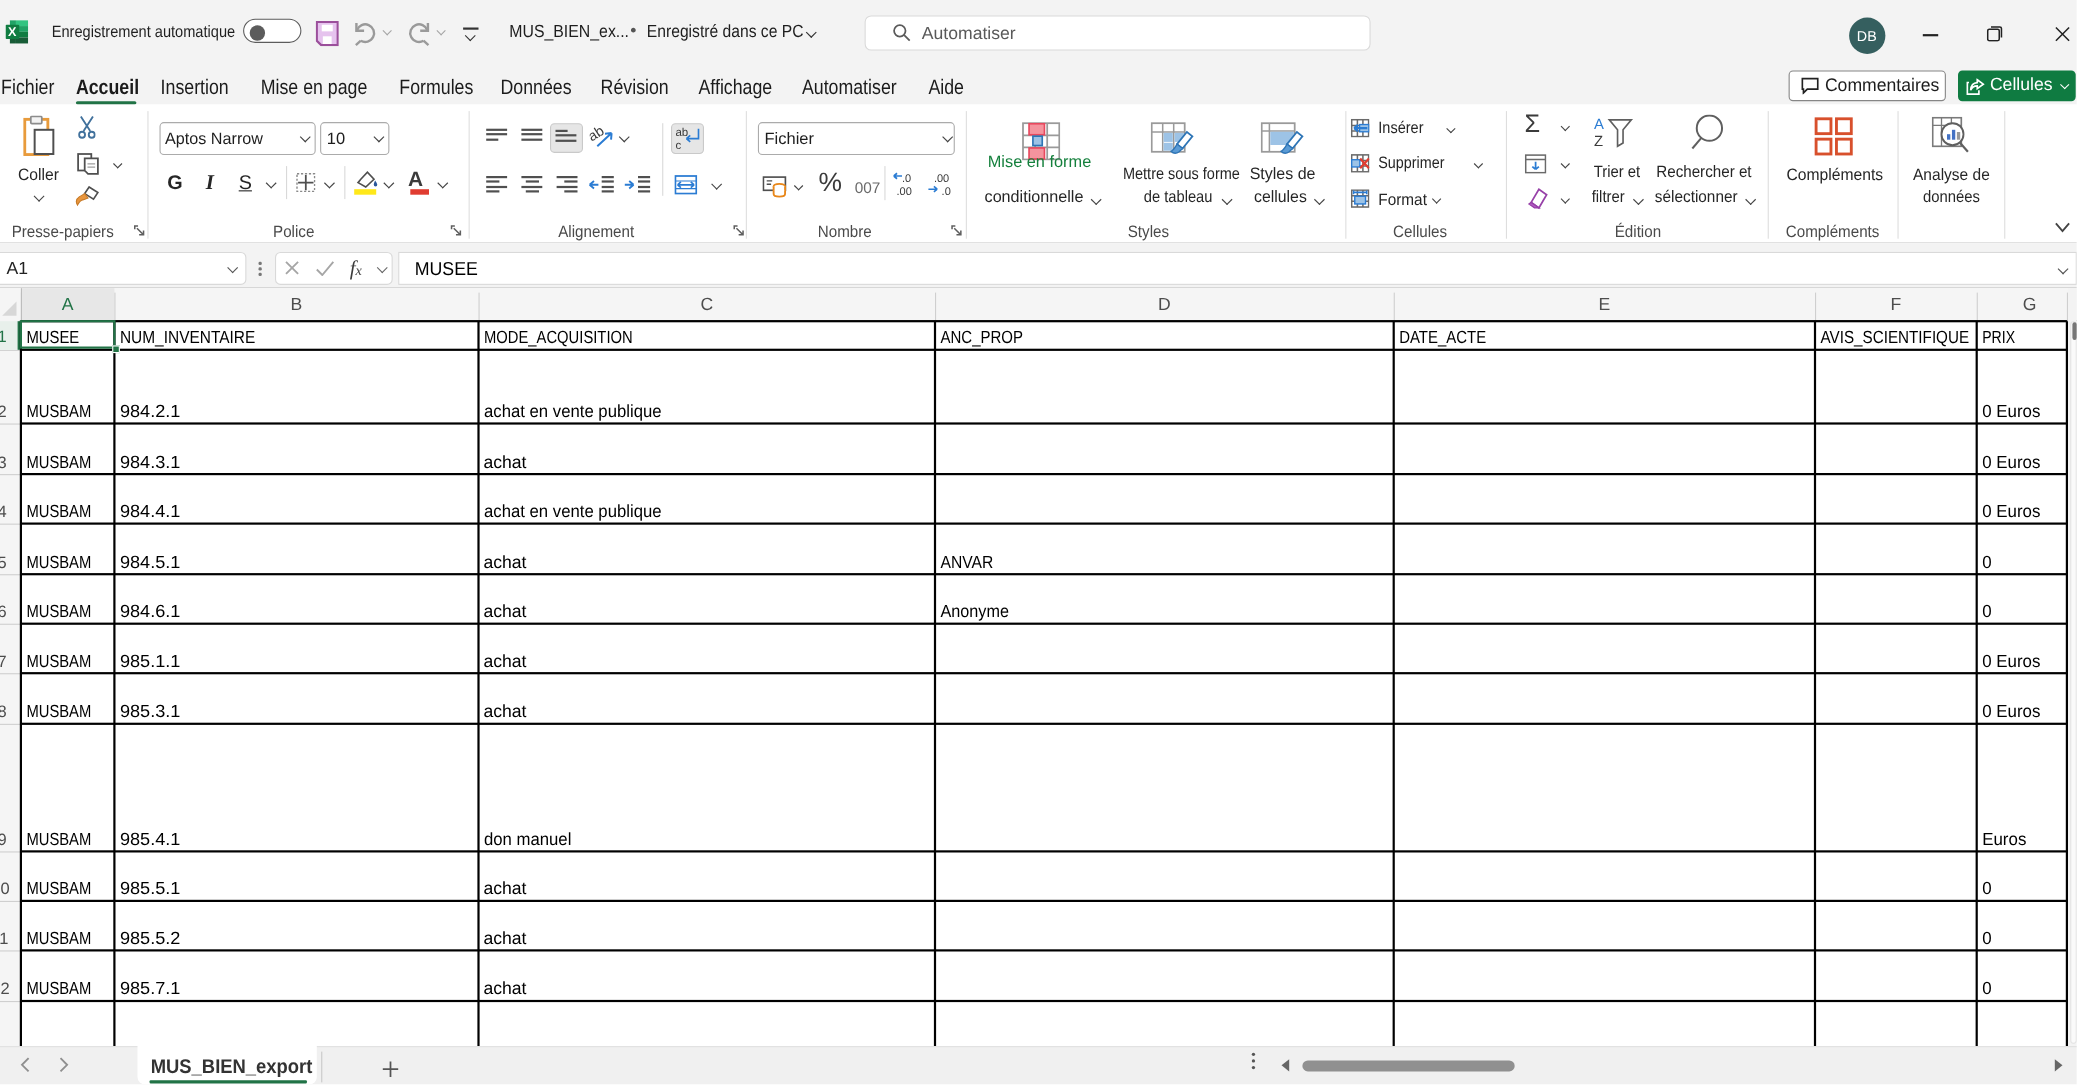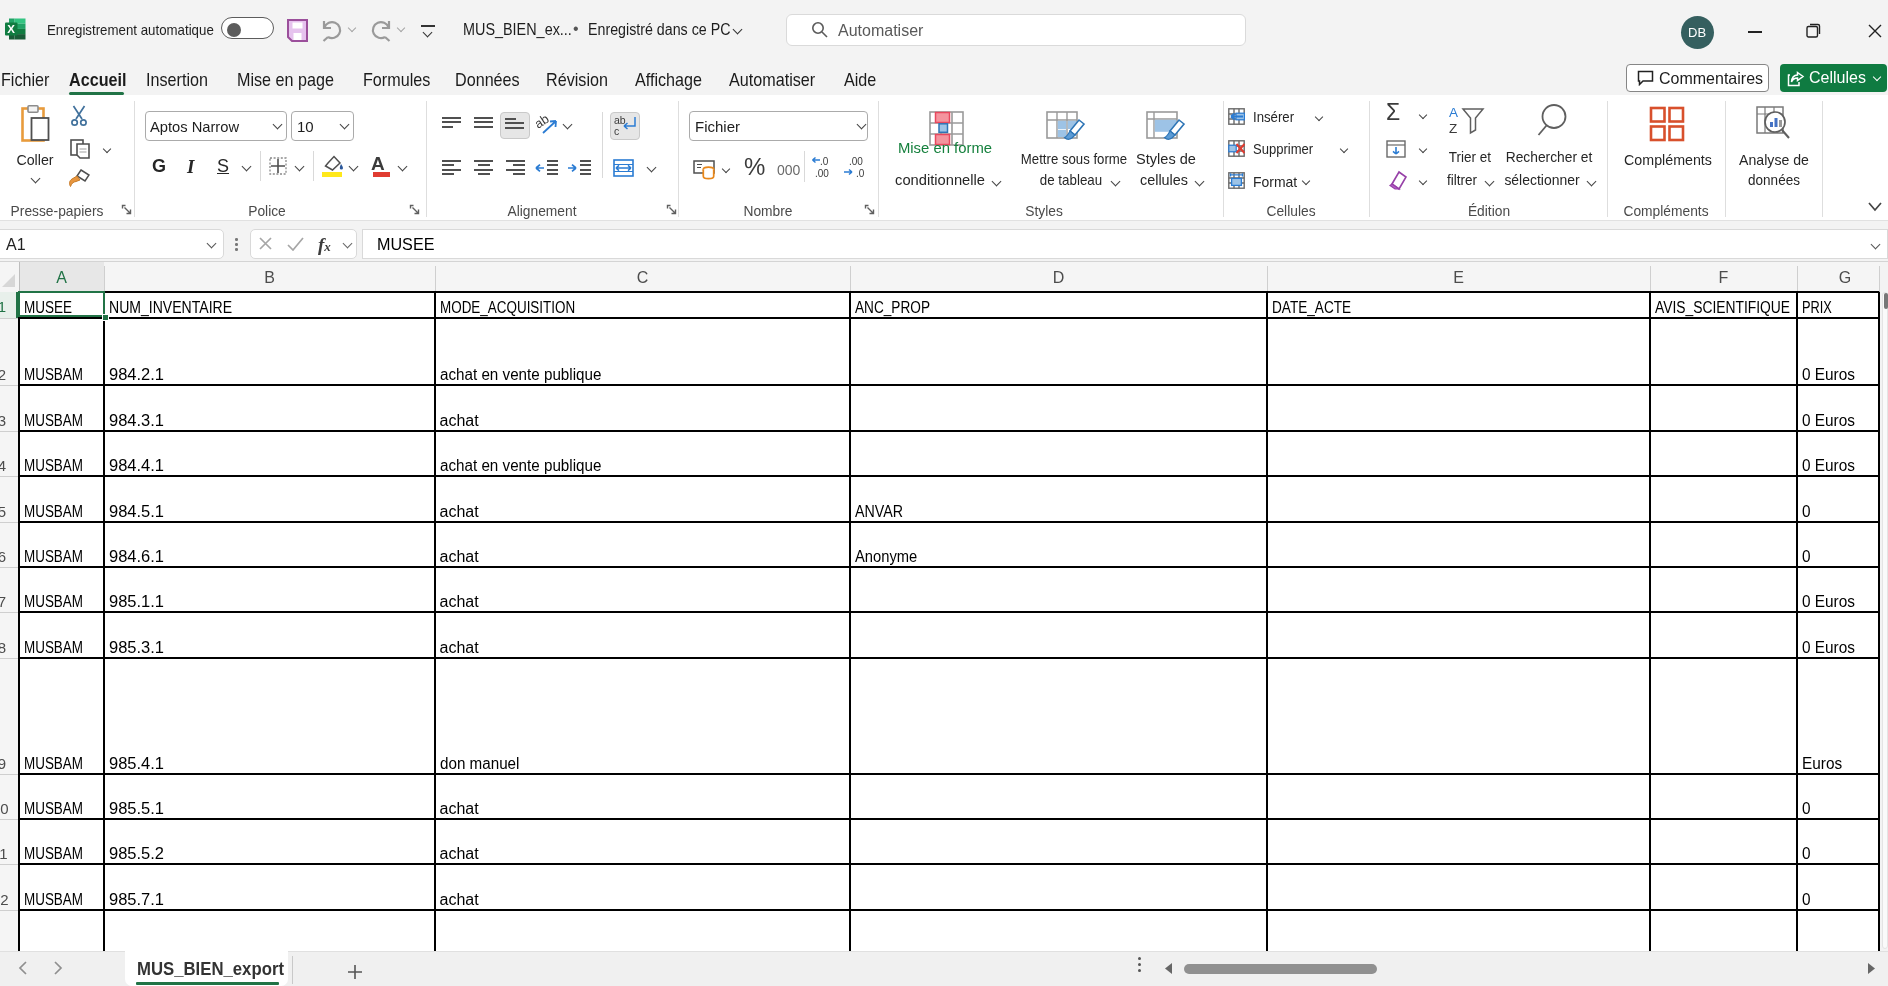--- a/index.html
+++ b/index.html
@@ -220,21 +220,21 @@
     <span class="cv" style="left:858px;top:121px;border-color:#444;width:7px;height:7px"></span>
     <svg class="ab" style="left:693px;top:158px" width="24" height="24" viewBox="0 0 24 24">
 <rect x="1" y="3" width="20" height="12" fill="#fff" stroke="#4f4f4f" stroke-width="1.5"></rect>
 <path d="M4 6.5 h5 M4 9.5 h4" stroke="#4f4f4f" stroke-width="1.2" fill="none"></path>
 <ellipse cx="15.5" cy="11.5" rx="5.2" ry="2.4" fill="#fff" stroke="#e8871a" stroke-width="1.7"></ellipse>
 <path d="M10.3 11.5 v3.4 a5.2 2.4 0 0 0 10.4 0 v-3.4" fill="#fff" stroke="#e8871a" stroke-width="1.7"></path>
 <path d="M10.3 14.9 v3.4 a5.2 2.4 0 0 0 10.4 0 v-3.4" fill="#fff" stroke="#e8871a" stroke-width="1.7"></path>
 </svg>
     <span class="cv" style="left:723px;top:166px;border-color:#444;width:6px;height:6px"></span>
     <div class="t" style="left:744px;top:153px;font-size:24px;line-height:28px;color:#3b3b3b;">%</div>
-    <div class="t" style="left:777px;top:161px;font-size:14px;line-height:18px;color:#6a6a6a;">000</div>
+    <div class="t" style="left:777px;top:161px;font-size:14px;line-height:18px;color:#6a6a6a;">007</div>
     <div class="ab" style="left:804px;top:151px;width:1px;height:31px;background:#d9d9d9"></div>
     <svg class="ab" style="left:811px;top:155px" width="21" height="24" viewBox="0 0 21 24">
 <text x="9" y="10" font-size="10" fill="#3b3b3b" font-family="Liberation Sans">.0</text>
 <text x="4" y="22" font-size="10" fill="#3b3b3b" font-family="Liberation Sans">.00</text>
 <path d="M9 5 H1.5 M1.5 5 l3 -2.5 M1.5 5 l3 2.5" fill="none" stroke="#2b7cd3" stroke-width="1.5"></path>
 </svg>
     <svg class="ab" style="left:843px;top:155px" width="22" height="24" viewBox="0 0 22 24">
 <text x="6" y="10" font-size="10" fill="#3b3b3b" font-family="Liberation Sans">.00</text>
 <text x="13" y="22" font-size="10" fill="#3b3b3b" font-family="Liberation Sans">.0</text>
 <path d="M1 17 H9 M9 17 l-3 -2.5 M9 17 l-3 2.5" fill="none" stroke="#2b7cd3" stroke-width="1.5"></path>
@@ -351,21 +351,21 @@
     <div class="ab" style="left:235px;top:238px;width:2.6px;height:2.6px;background:#777;border-radius:50%"></div>
     <div class="ab" style="left:235px;top:243px;width:2.6px;height:2.6px;background:#777;border-radius:50%"></div>
     <div class="ab" style="left:235px;top:248px;width:2.6px;height:2.6px;background:#777;border-radius:50%"></div>
     <div class="ab" style="left:250px;top:229px;width:107px;height:30px;background:#fff;border:1px solid #d9d9d9;border-radius:5px"></div>
     <svg class="ab" style="left:258px;top:236px" width="15" height="15" viewBox="0 0 15 15">
       <path d="M2 2 L13 13 M13 2 L2 13" stroke="#a6a6a6" stroke-width="1.7"></path>
     </svg>
     <svg class="ab" style="left:287px;top:237px" width="17" height="14" viewBox="0 0 17 14">
       <path d="M1 8 L6 13 L16 1" fill="none" stroke="#a6a6a6" stroke-width="1.7"></path>
     </svg>
-    <div class="t" style="left:318px;top:233px;font-size:19px;line-height:23px;color:#3c3c3c;"><i style="font-family:'Liberation Serif',serif;font-weight:bold">f<span style="font-size:13px">x</span></i></div>
+    <div class="t" style="left:318px;top:233px;font-size:19px;line-height:23px;color:#3c3c3c;"><i style="font-family:'Liberation Serif',serif;font-weight:normal">f<span style="font-size:13px">x</span></i></div>
     <span class="cv" style="left:344px;top:240px;border-color:#666"></span>
     <div class="ab" style="left:362px;top:229px;width:1526px;height:30px;background:#fff;border:1px solid #d9d9d9"></div>
     <div class="t" style="left:377px;top:234px;font-size:17px;line-height:21px;color:#000;transform:scaleX(0.95);">MUSEE</div>
     <span class="cv" style="left:1872px;top:241px;border-color:#555"></span>
     <div class="ab" style="left:0px;top:262px;width:1888px;height:30px;background:#f5f5f5;border-bottom:1px solid #9f9f9f"></div>
     <div class="ab" style="left:0px;top:262px;width:18.5px;height:689px;background:#f5f5f5"></div>
     <svg class="ab" style="left:1px;top:273px" width="15" height="15" viewBox="0 0 15 15">
       <path d="M14 1 V14 H1 Z" fill="#d7d7d7"></path>
     </svg>
     <div class="ab" style="left:19px;top:262px;width:85px;height:29px;background:#e7e7e7"></div>

